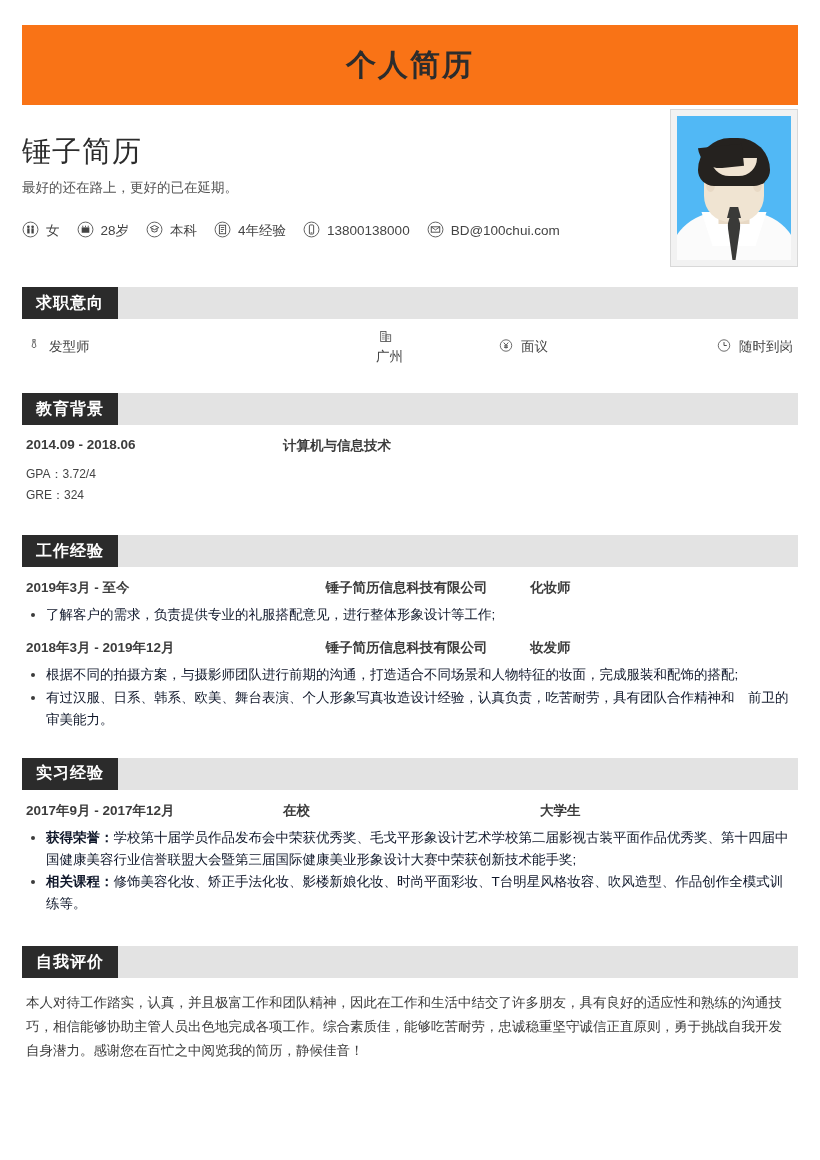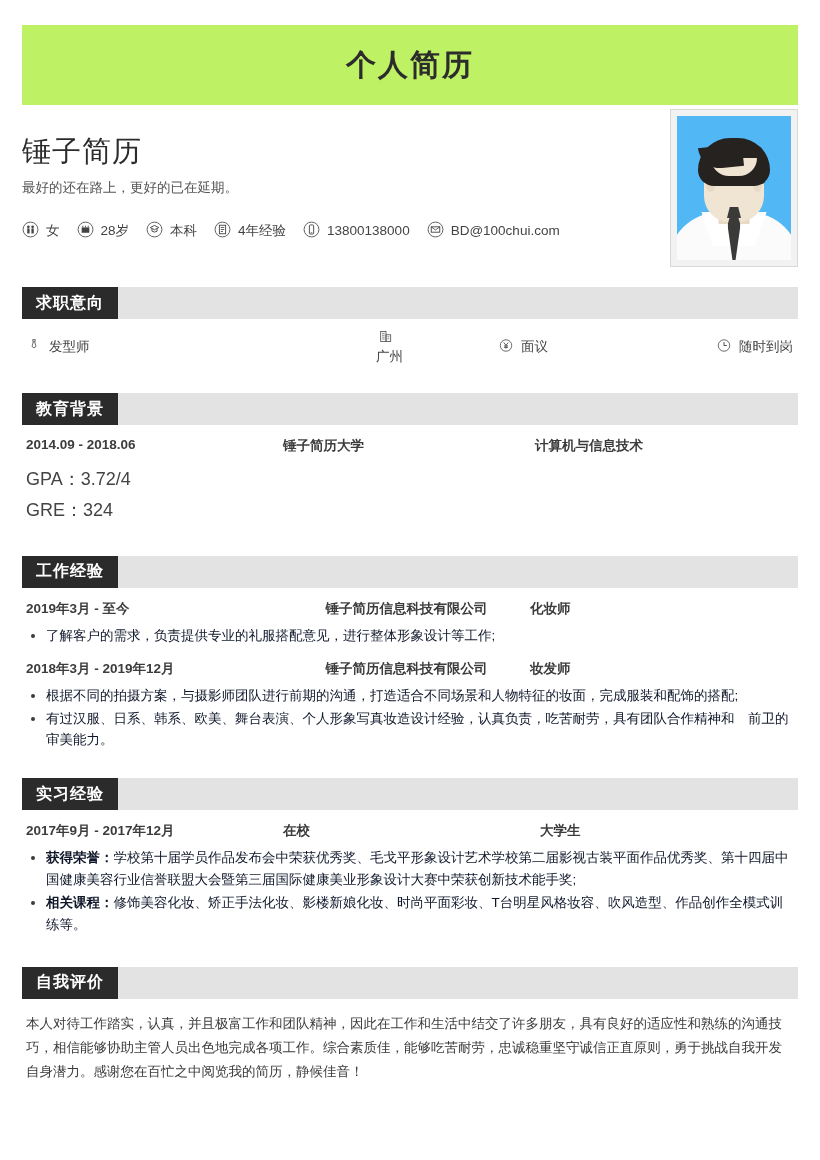--- a/index.html
+++ b/index.html
@@ -16,21 +16,21 @@
     width: 820px;
     height: 1160px;
     background: #ffffff;
     padding: 0 22px;
   }
 
   
   .banner {
     margin-top: 25px;
     height: 80px;
-    background: #bef264;
+    background: #f97316;
     display: flex;
     align-items: center;
     justify-content: center;
   }
   .banner-title {
     font-size: 30px;
     font-weight: bold;
     color: #2c2c2c;
     letter-spacing: 2px;
   }
@@ -261,21 +261,21 @@
   .entry-col-date { width: 257px; flex: none; }
   .entry-col-org  { width: 247px; flex: none; text-align: center; }
   .entry-col-role { flex: 1; }
 
   .entry-col-date-edu { width: 257px; flex: none; }
   .entry-col-org-edu  { width: 252px; flex: none; }
 
   .entry-col-org-intern  { width: 257px; flex: none; }
 
   .sub-lines {
-    font-size: 18px;
+    font-size: 12px;
     color: #444444;
     padding-top: 9px;
     line-height: 1.72;
   }
 
   ul.bullets {
     list-style: none;
     padding-top: 7px;
   }
   ul.bullets li {
@@ -479,21 +479,20 @@
 
   <div class="sp-18"></div>
 
   <div class="section-head">
     <div class="section-tag">教育背景</div>
   </div>
   <div class="section-body">
     <div class="entry">
       <div class="entry-head">
         <div class="entry-col-date-edu">2014.09 - 2018.06</div>
-        <div class="entry-col-org-edu">锤子简历大学</div>
         <div class="entry-col-role">计算机与信息技术</div>
       </div>
       <div class="sub-lines">
         <div>GPA：3.72/4</div>
         <div>GRE：324</div>
       </div>
     </div>
   </div>
 
   <div class="sp-30"></div>

